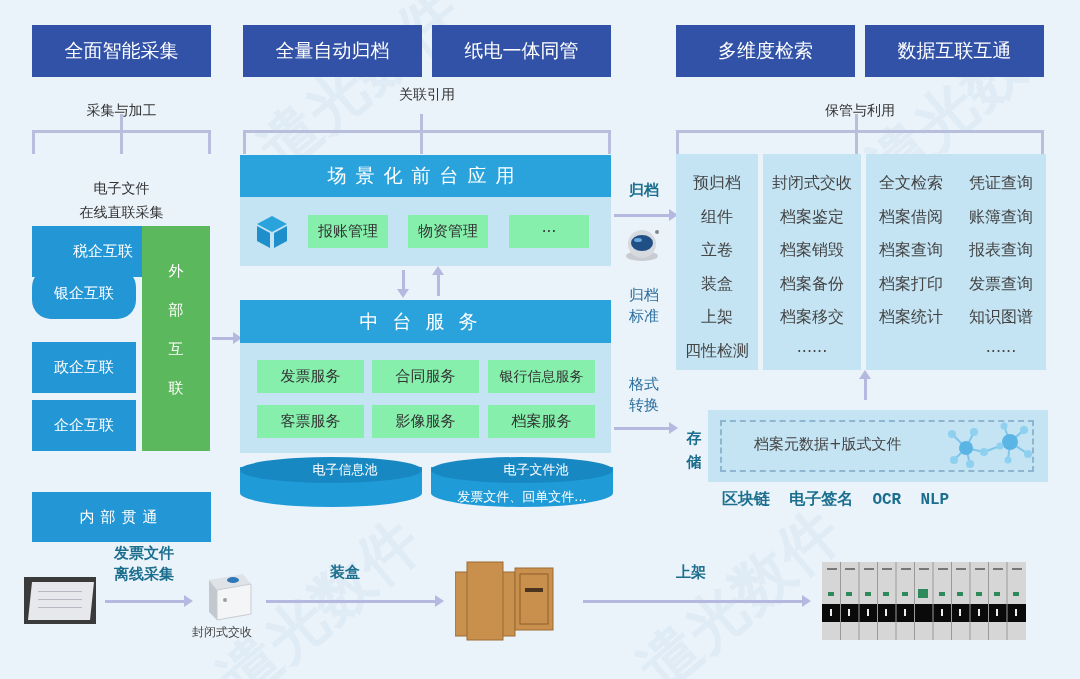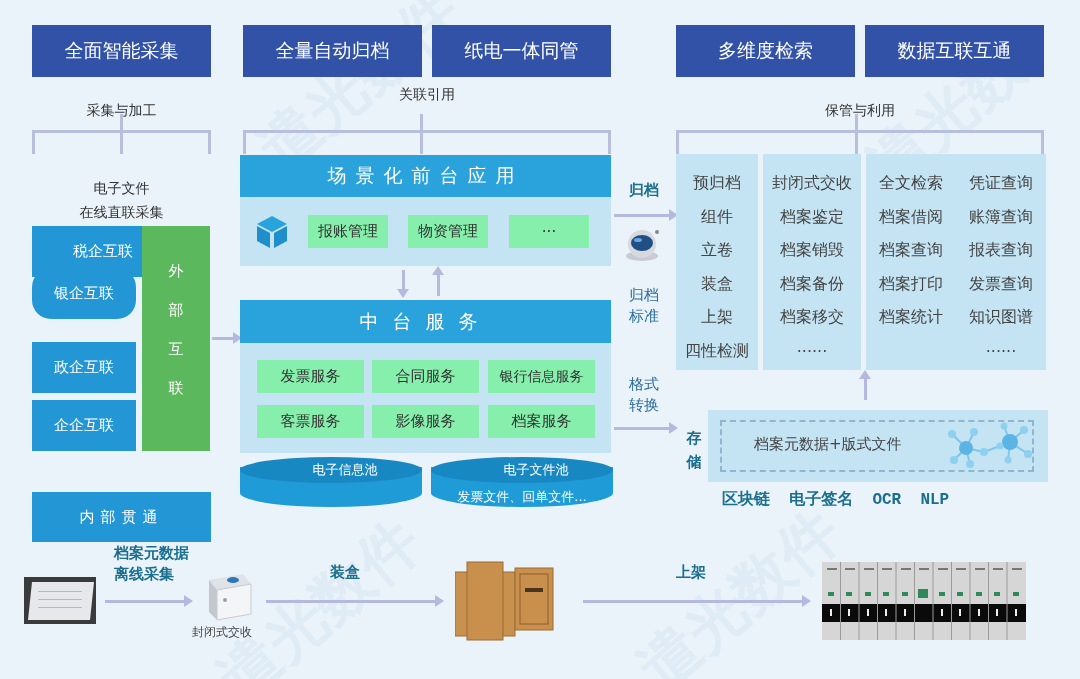--- a/index.html
+++ b/index.html
@@ -248,21 +248,21 @@
 </div>
 <div class="abs bold-teal" style="left:722px;top:489px;font-size:16px;white-space:pre;font-family:Liberation Mono, monospace;">区块链  电子签名  OCR  NLP</div>
 
 <div class="abs" style="left:24px;top:577px;width:72px;height:47px;background:#3a3a3a;">
   <div style="position:absolute;left:6px;top:5px;width:62px;height:38px;background:#e6e8ec;transform:skewX(-6deg);"></div>
   <div style="position:absolute;left:14px;top:14px;width:44px;height:1px;background:#b9b9c4;"></div>
   <div style="position:absolute;left:14px;top:22px;width:44px;height:1px;background:#b9b9c4;"></div>
   <div style="position:absolute;left:14px;top:30px;width:44px;height:1px;background:#b9b9c4;"></div>
 </div>
 <div class="abs bold-teal" style="left:114px;top:543px;font-size:15px;line-height:21px;">
-  <div>档案元数据</div>
+  <div>发票文件</div>
   <div>离线采集</div>
 </div>
 <div class="arrow-h" style="left:105px;top:600px;width:80px;"></div>
 <svg class="abs" style="left:203px;top:570px;" width="50" height="52" viewBox="0 0 50 52">
   <polygon points="6,10 40,4 48,14 14,20" fill="#dfe3e8"></polygon>
   <polygon points="6,10 14,20 14,50 6,42" fill="#c3c8ce"></polygon>
   <polygon points="14,20 48,14 48,44 14,50" fill="#f4f5f7" stroke="#c8ccd2"></polygon>
   <ellipse cx="30" cy="10" rx="6" ry="3" fill="#2c78b8"></ellipse>
   <circle cx="22" cy="30" r="2" fill="#9aa0a8"></circle>
 </svg>

